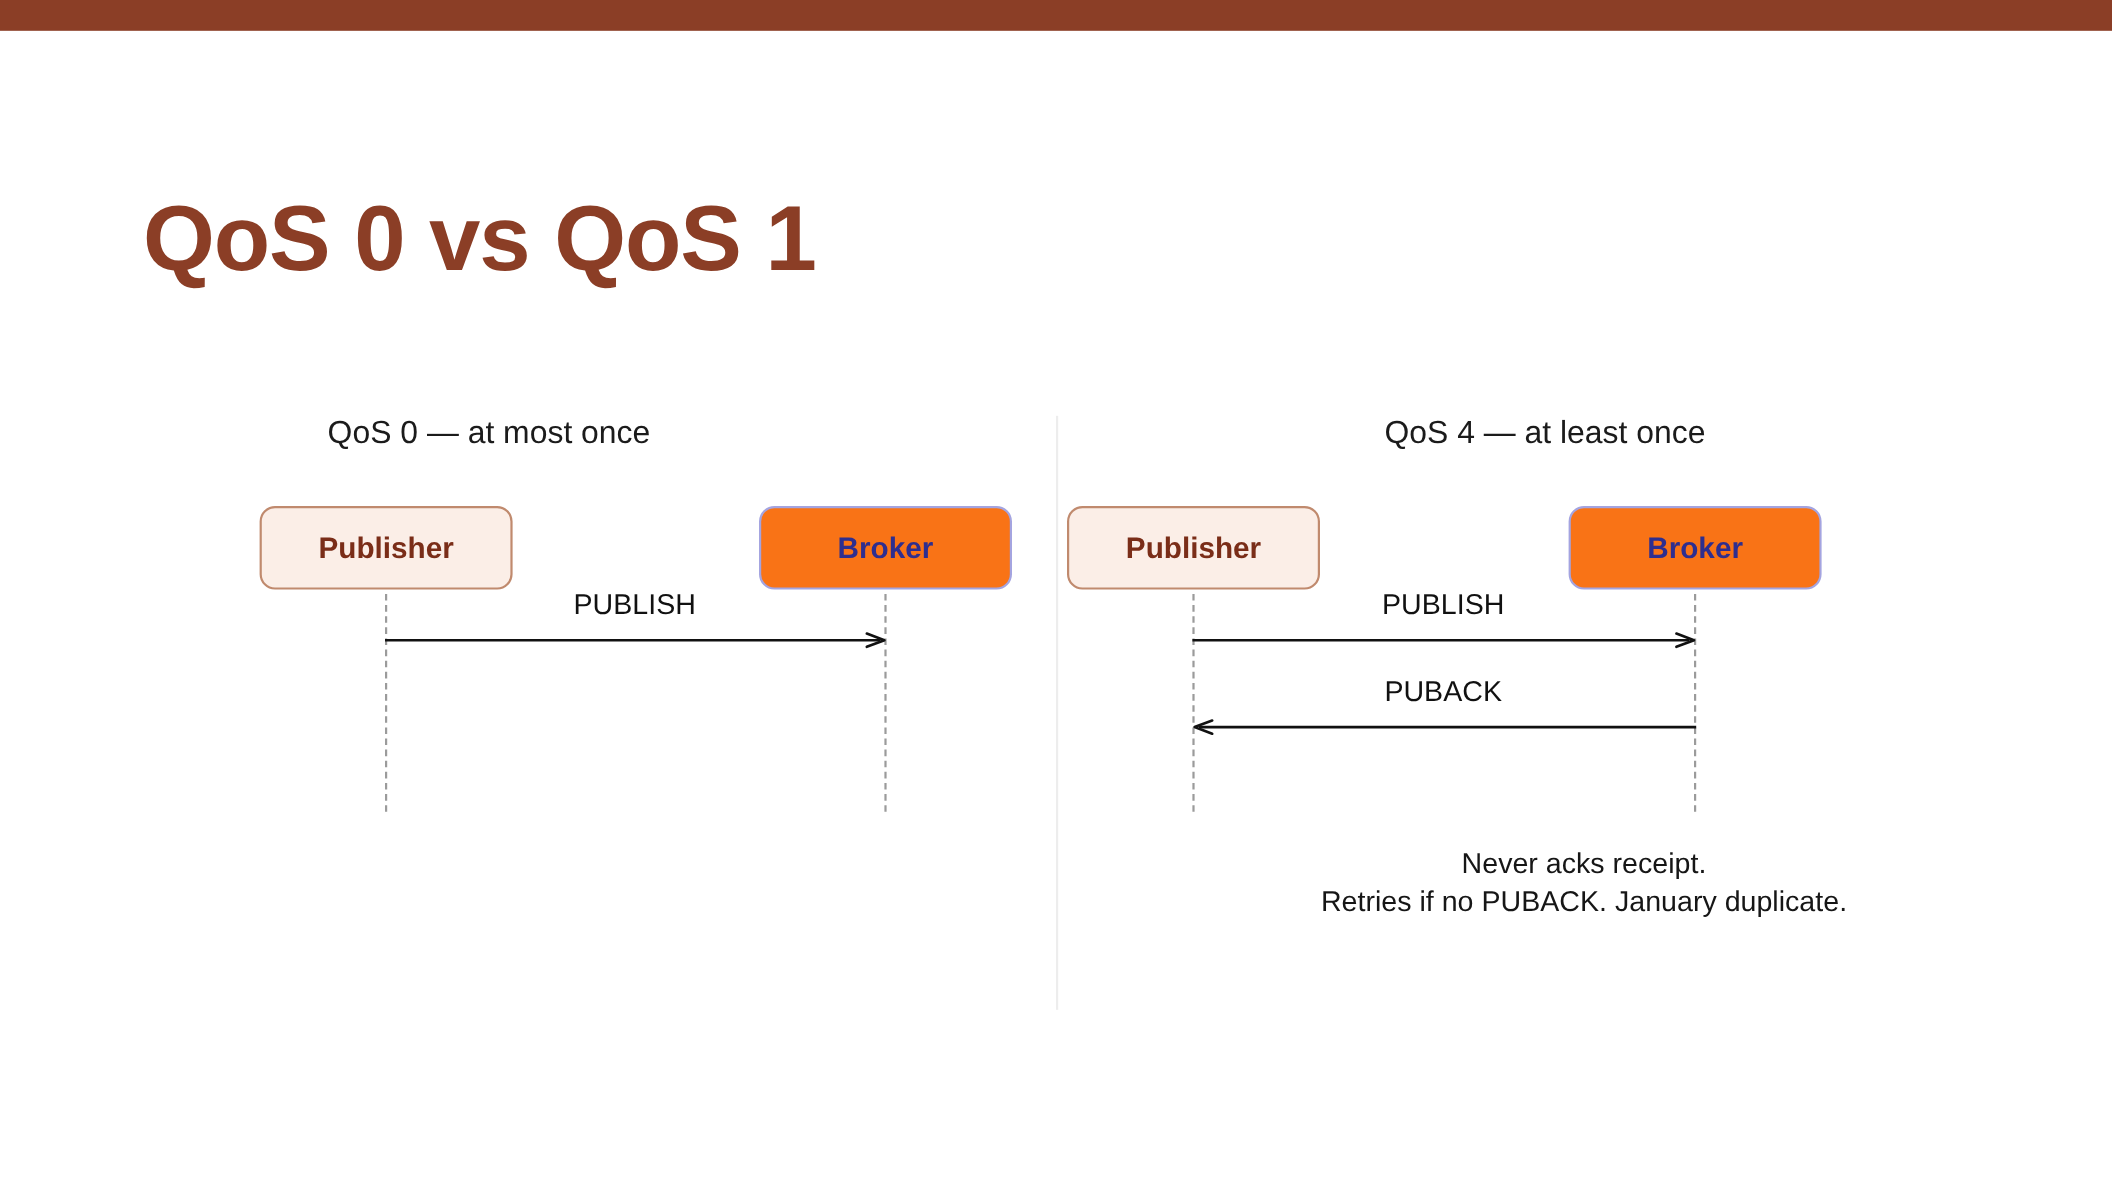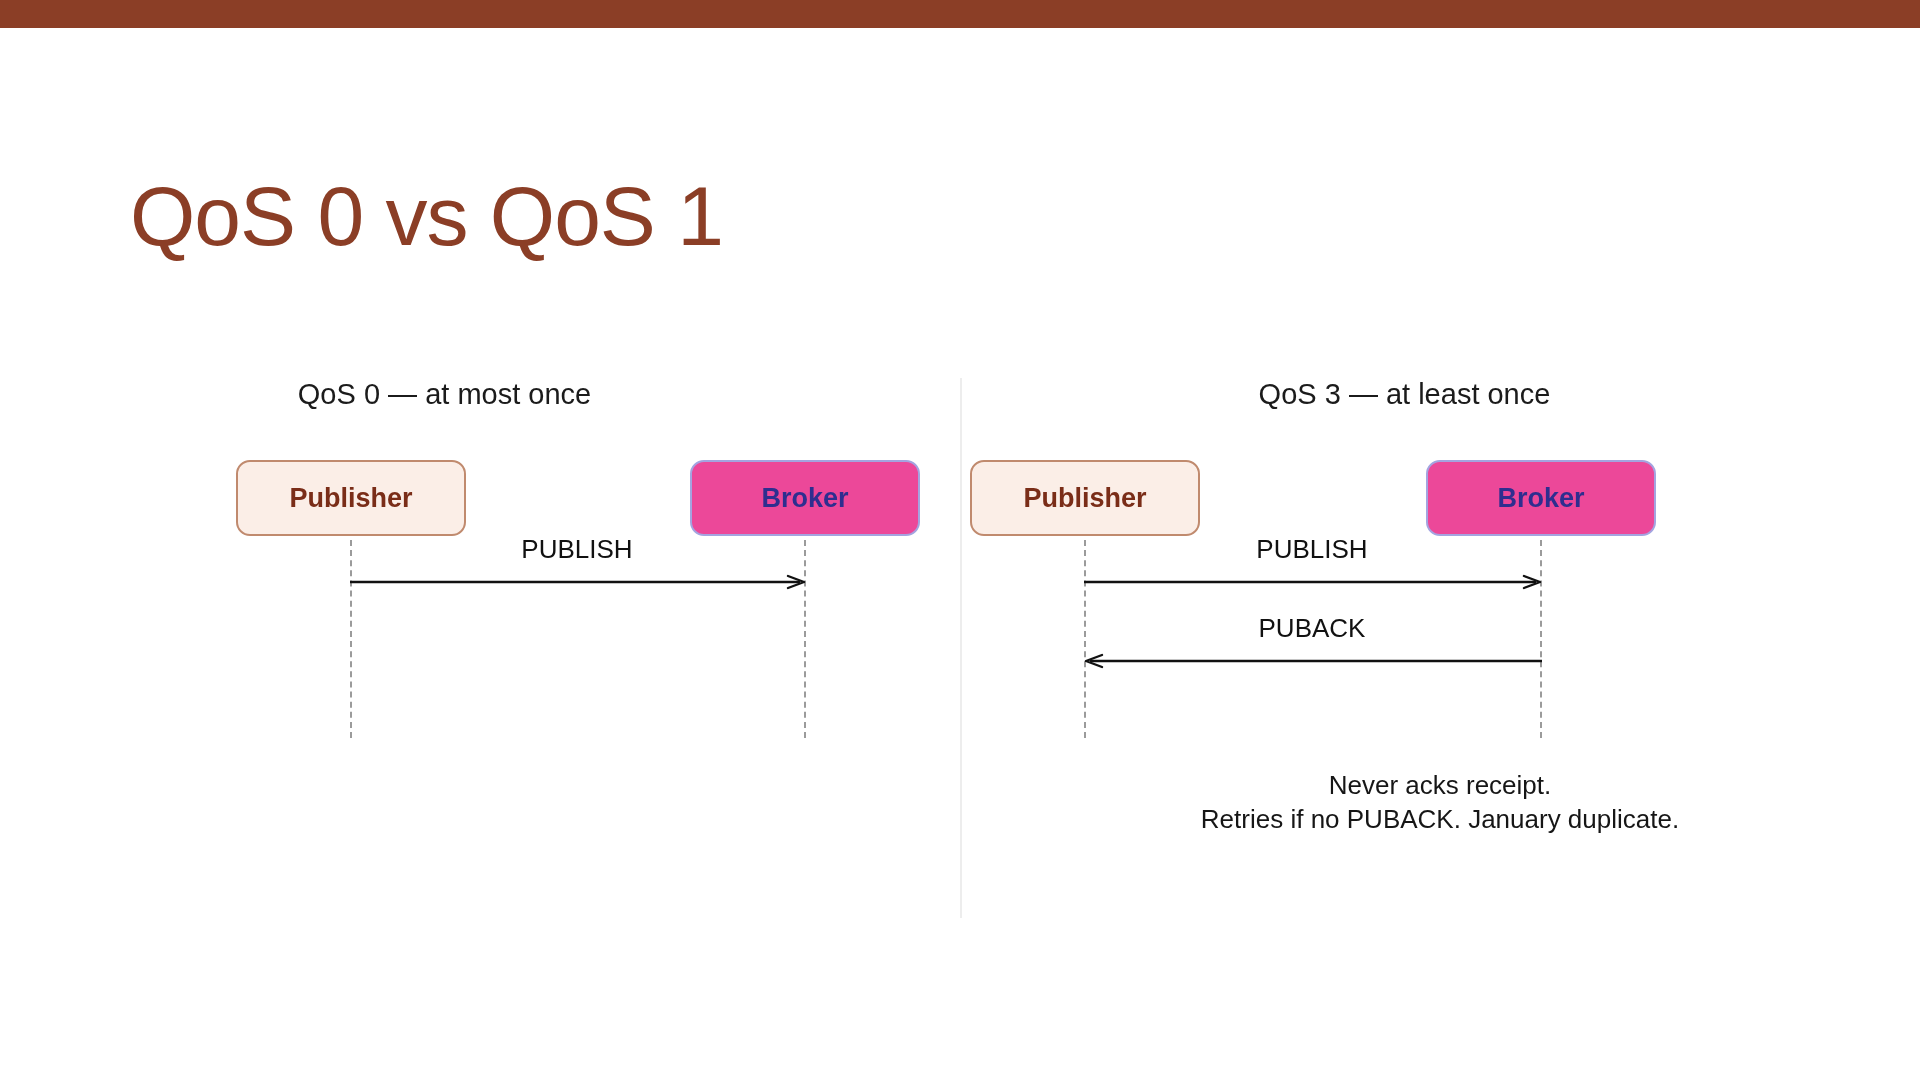--- a/index.html
+++ b/index.html
@@ -13,21 +13,21 @@
 
   
   .topbar {
     position:absolute; left:0; top:0; width:1920px; height:28px;
     background:#8b3e26;
   }
 
   
   .title {
     position:absolute; left:130px; top:172px;
-    font-size:84px; font-weight:normal; color:#8b3e26;
+    font-size:84px; font-weight:bold; color:#8b3e26;
     letter-spacing:-1px; line-height:1.05; white-space:nowrap;
   }
 
   
   .panels { position:absolute; left:0; top:360px; width:1920px; height:560px; }
   .divider {
     position:absolute; left:960px; top:18px; width:2px; height:540px;
     background:#ededed;
   }
   .panel { position:absolute; top:0; width:960px; height:560px; }
@@ -45,21 +45,21 @@
   .node {
     position:absolute; height:76px;
     border-radius:14px; border:2px solid;
     display:flex; align-items:center; justify-content:center;
     font-size:27px; font-weight:bold; white-space:nowrap;
   }
   .node.publisher {
     background:#fbeee7; border-color:#c08a6e; color:#7a2d18;
   }
   .node.broker {
-    background:#ec4899; border-color:#a4a4e0; color:#2e2e8f;align-items:center;
+    background:#f97316; border-color:#a4a4e0; color:#2e2e8f;align-items:center;
   }
 
   .lifeline {
     position:absolute; width:0;
     border-left:2px dashed #9b9b9b;
   }
 
   .msg-label {
     position:absolute; text-align:center;
     font-size:26px; color:#111; white-space:nowrap;
@@ -125,21 +125,21 @@
         </div>
 
         <div class="caption" style="top:408px;">
         </div>
 
       </div>
     </div>
 
     <div class="panel right">
 
-      <div class="panel-head">QoS 3 — at least once</div>
+      <div class="panel-head">QoS 4 — at least once</div>
 
       <div class="seq">
 
         <div class="node publisher" style="left:10px; top:100px; width:230px;">
           <span>Publisher</span>
         </div>
 
         <div class="node broker" style="left:466px; top:100px; width:230px;">
           <span>Broker</span>
         </div>

